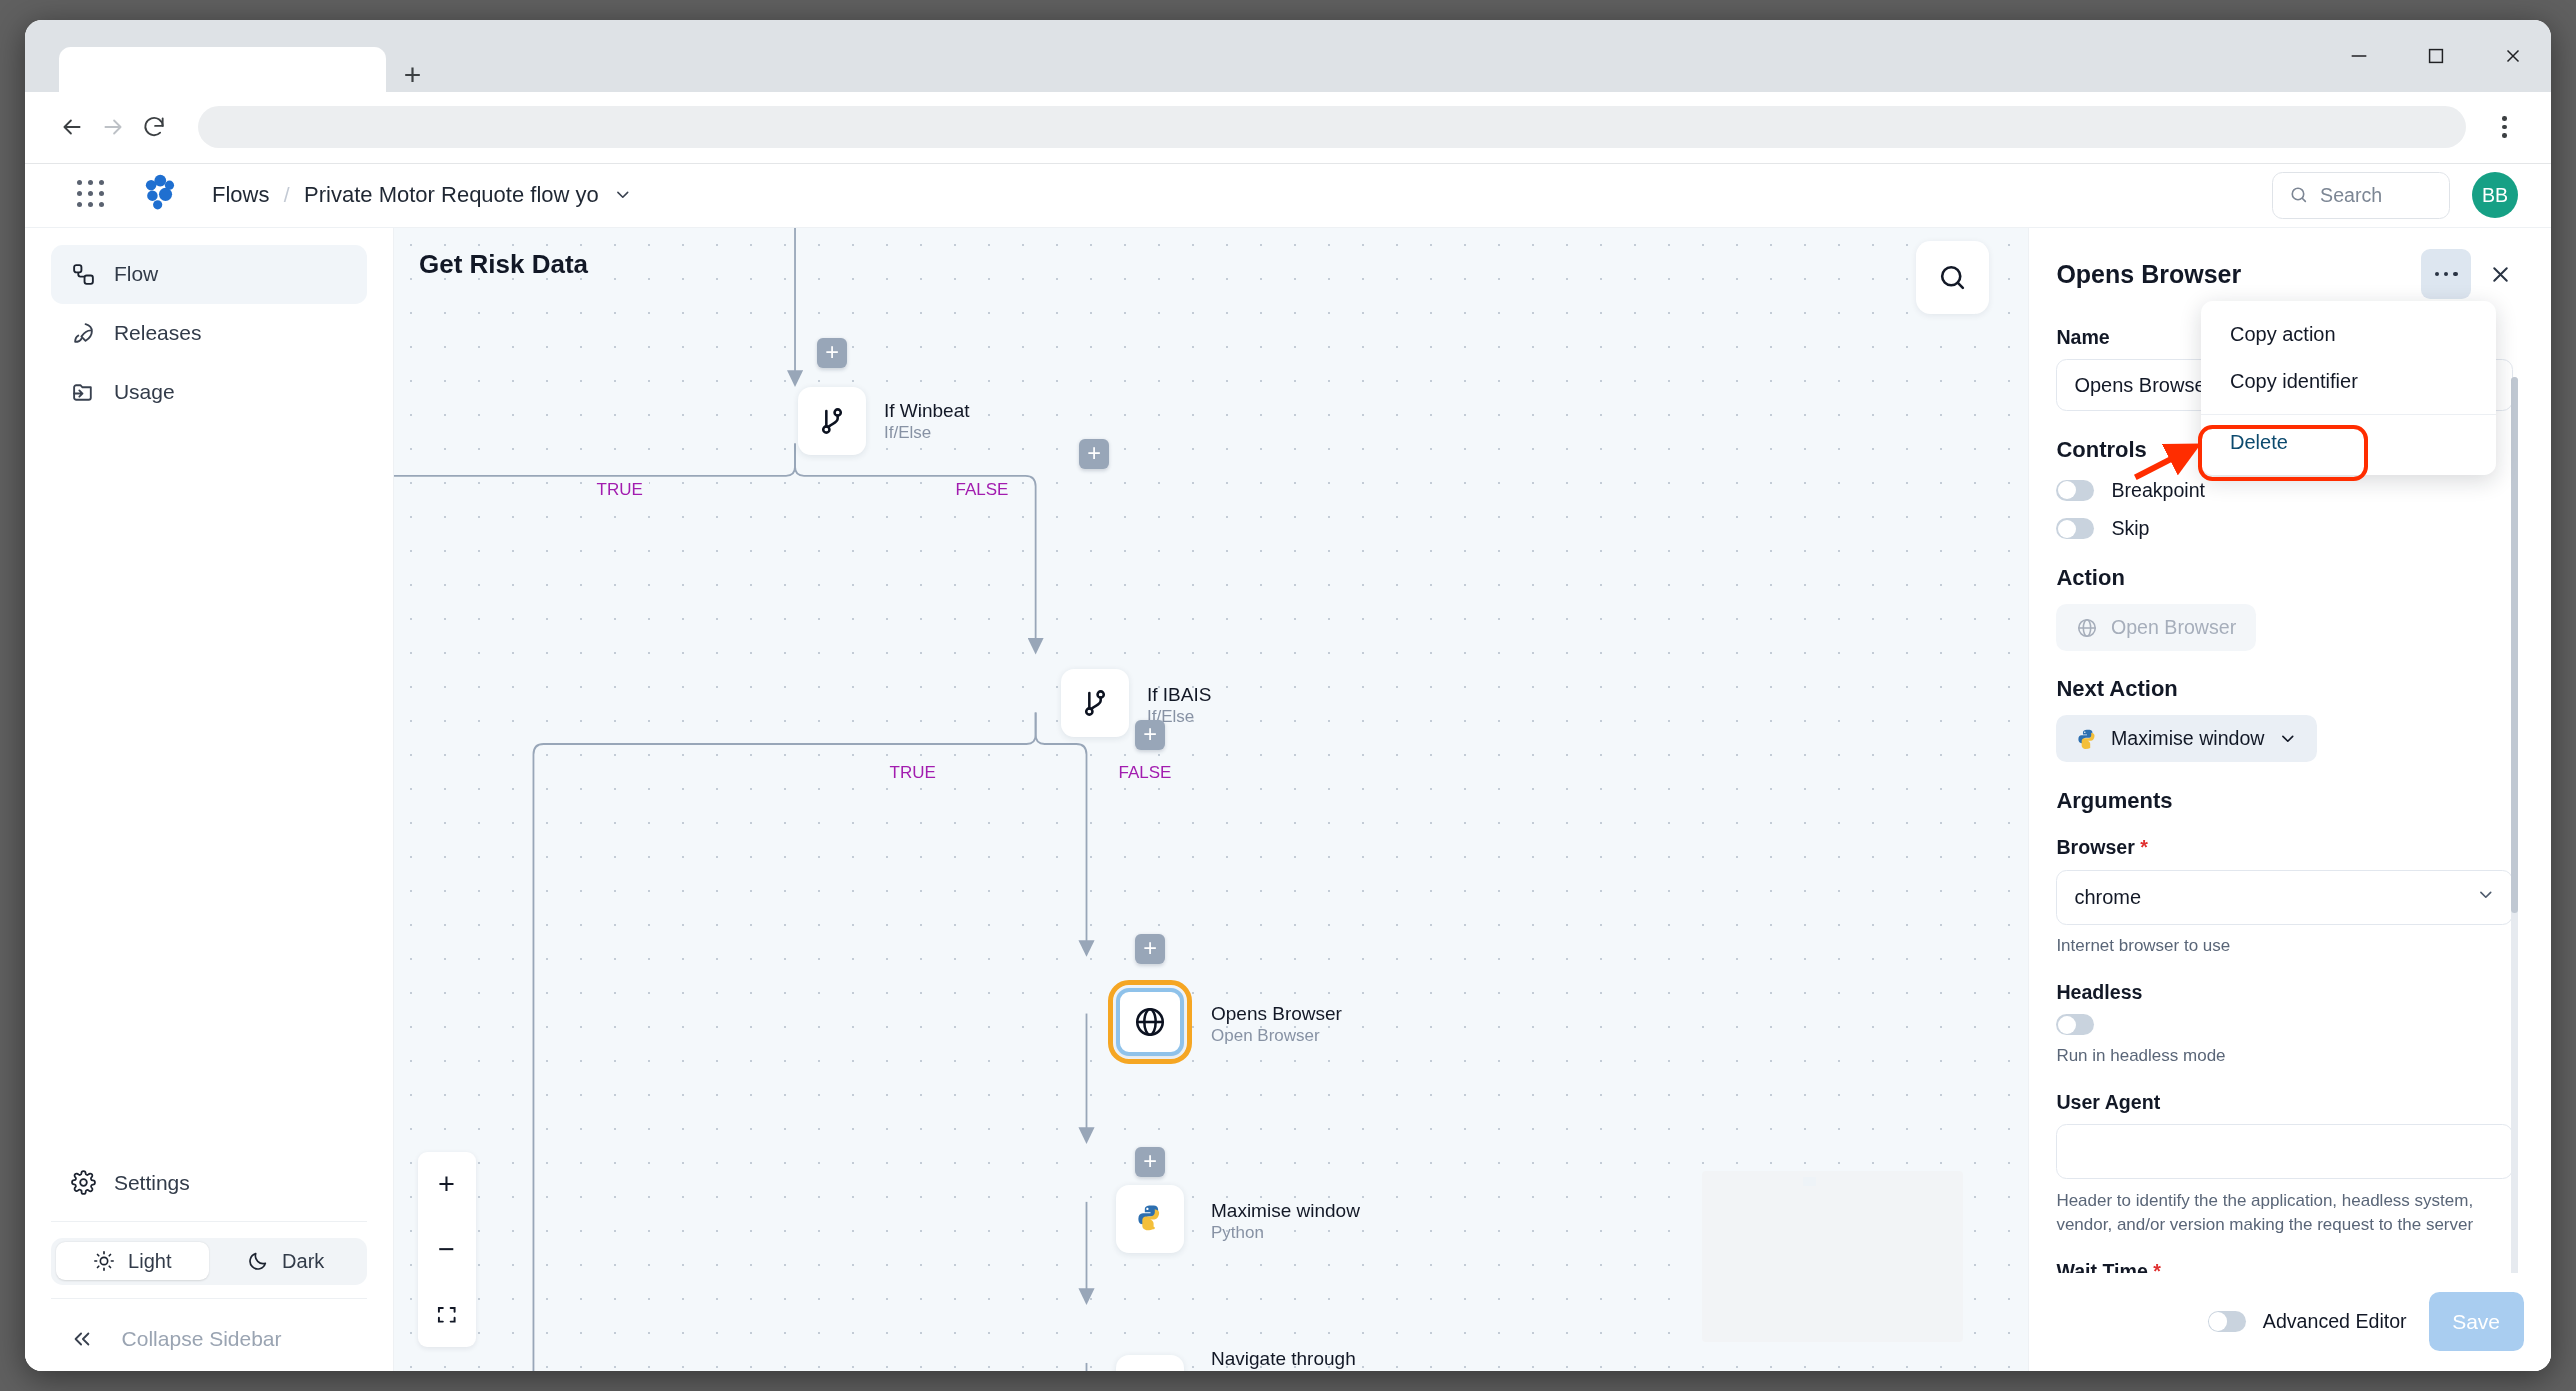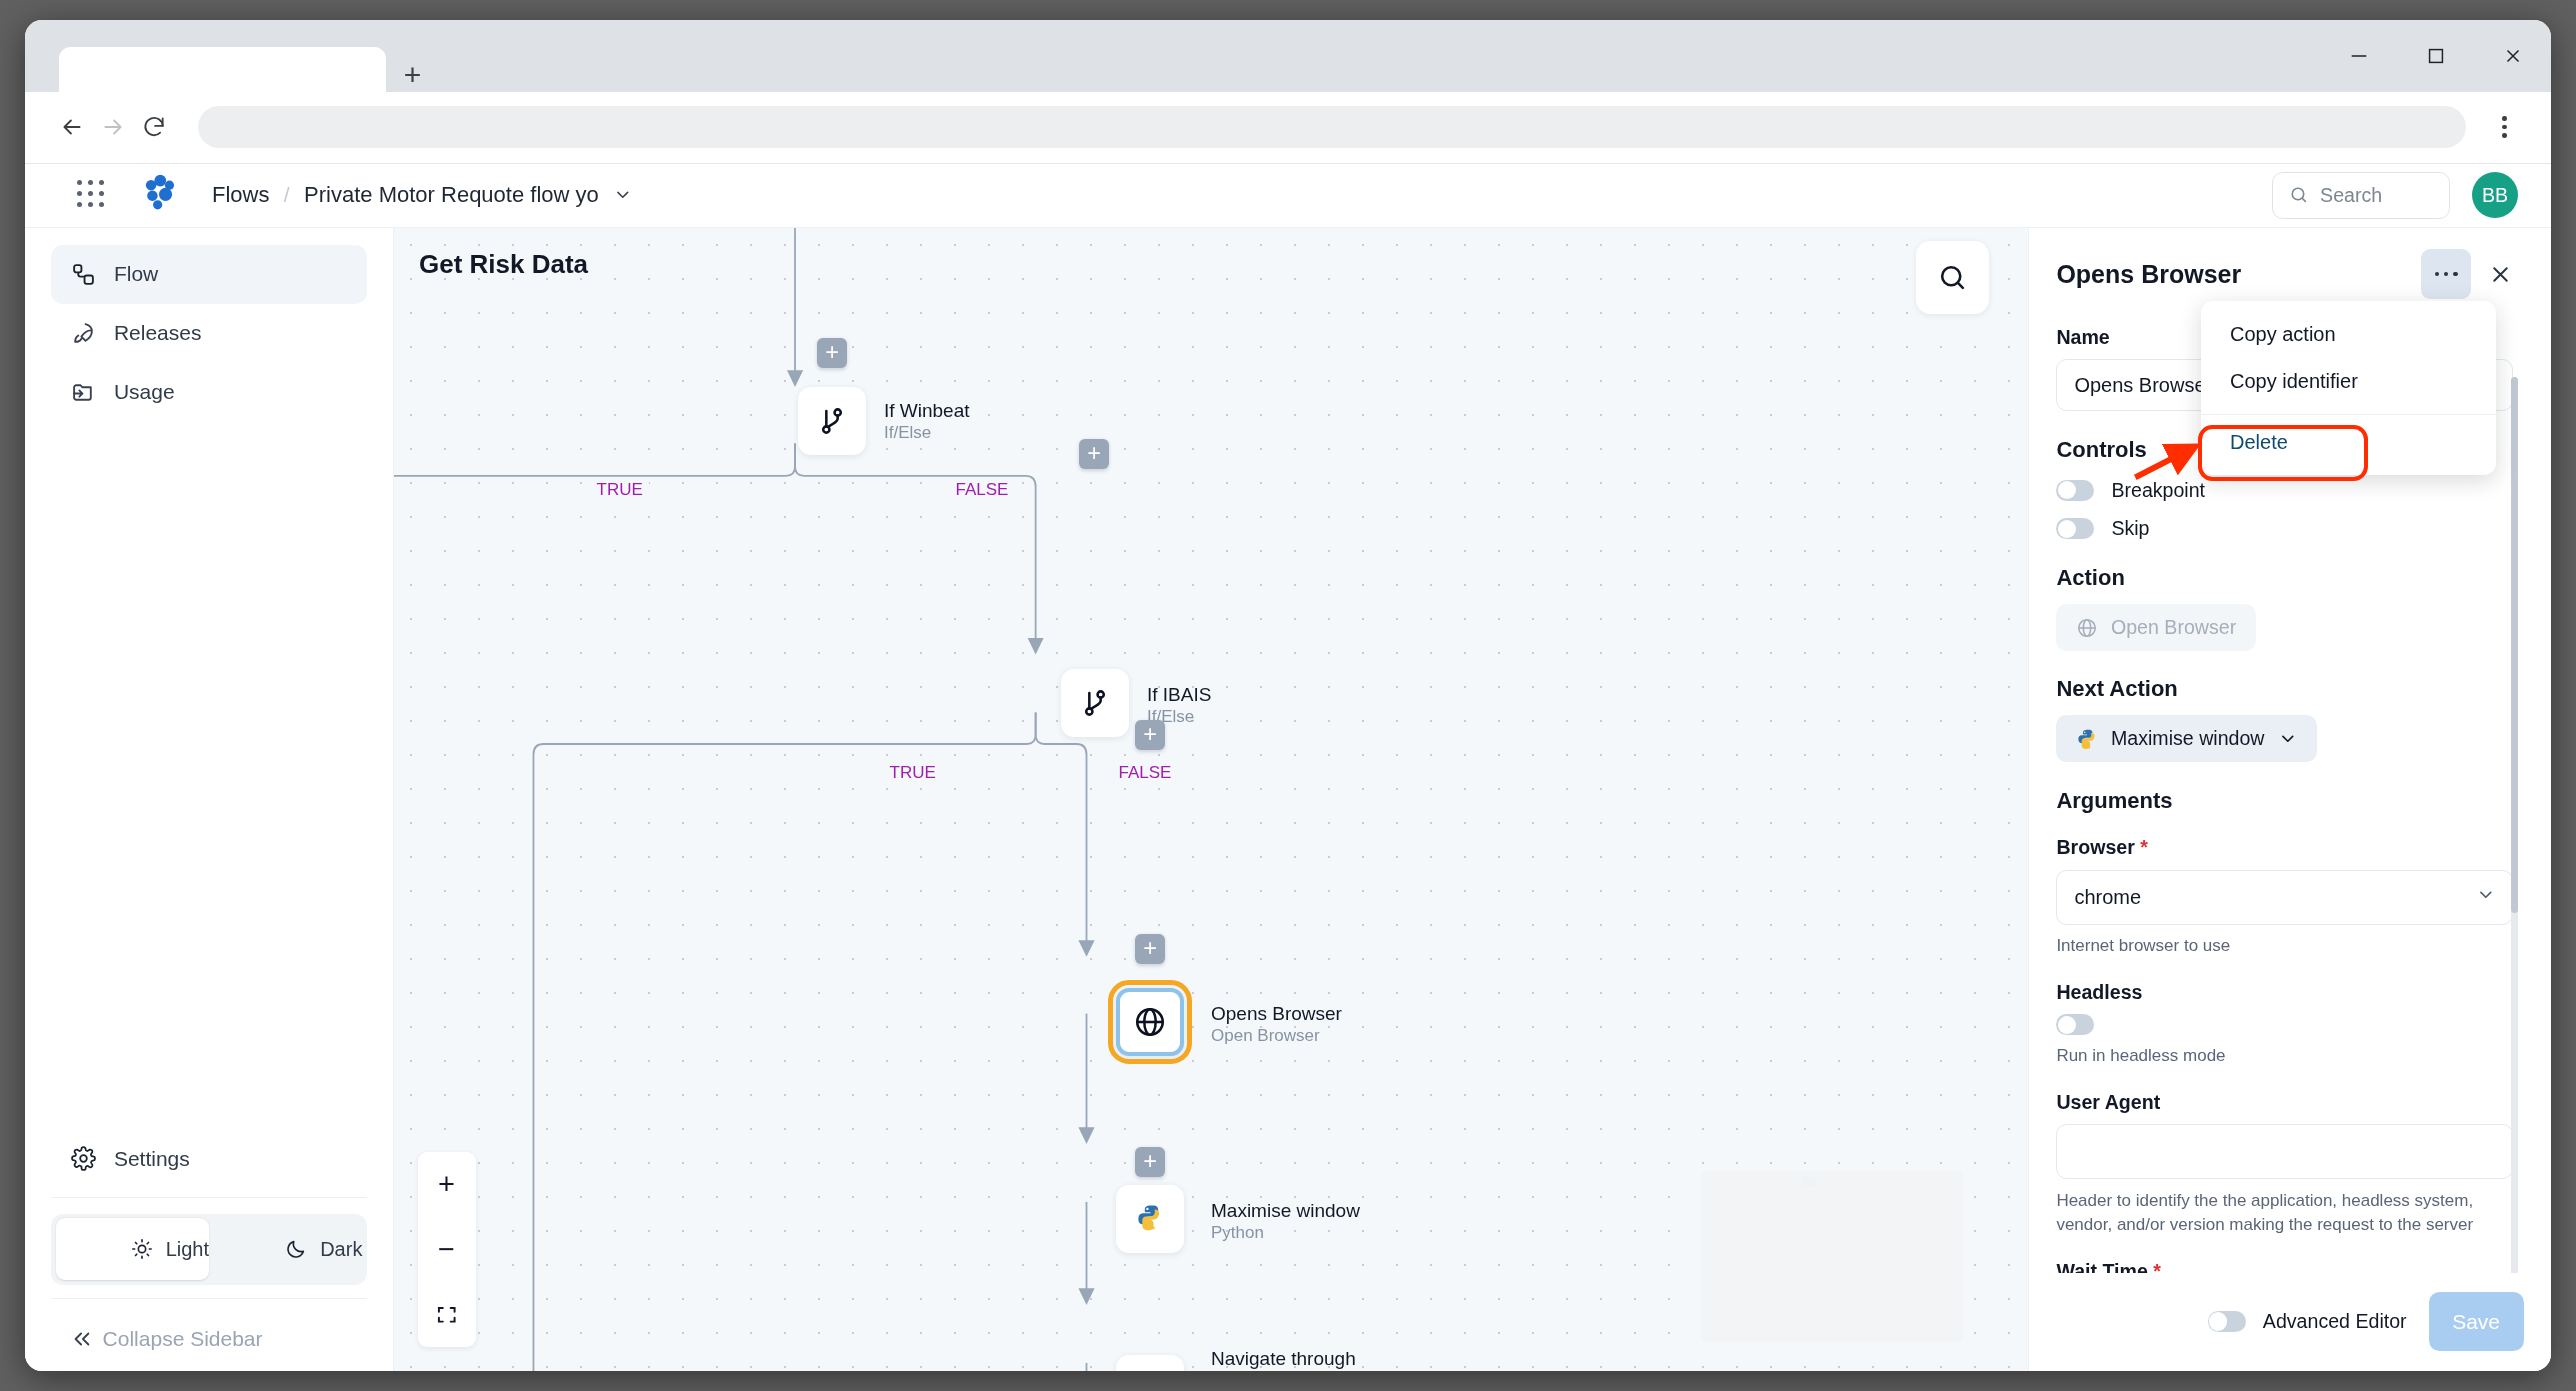--- a/index.html
+++ b/index.html
@@ -163,27 +163,27 @@
     display: flex; align-items: center; gap: 18.3px;
     height: 59px; padding: 0 19.6px;
     font-size: 21px; color: #323b49; cursor: pointer;
   }
   .side-div { height: 0.7px; background: #edf0f3; margin: 9.1px 0; }
   .theme-toggle {
     display: flex; background: #f1f4f7; border-radius: 11.8px;
     padding: 4.6px; margin: 6.5px 0 3.9px 0;
   }
   .theme-opt {
-    flex: 1; height: 62px;
-    display: flex; align-items: center; justify-content: flex-end; gap: 13px;
+    flex: 1; height: 38px;
+    display: flex; align-items: center; justify-content: center; gap: 13px;
     font-size: 20px; color: #323b49; border-radius: 9.1px; cursor: pointer;
   }
   .theme-opt.sel { background: #fff; box-shadow: 0 0.7px 2px rgba(0,0,0,.12); }
   .collapse {
-    display: flex; align-items: center; gap: 10px;
+    display: flex; align-items: center; gap: 29px;
     height: 63px; padding: 0 19.6px;
     font-size: 21px; color: #9aa4b2; cursor: pointer;
   }
 
   
   .canvas {
     flex: 1; position: relative;
     background-color: #f4f8fb;
     background-image: radial-gradient(#c3ccd6 0.9px, transparent 0.9px);
     background-size: 34px 34px;

